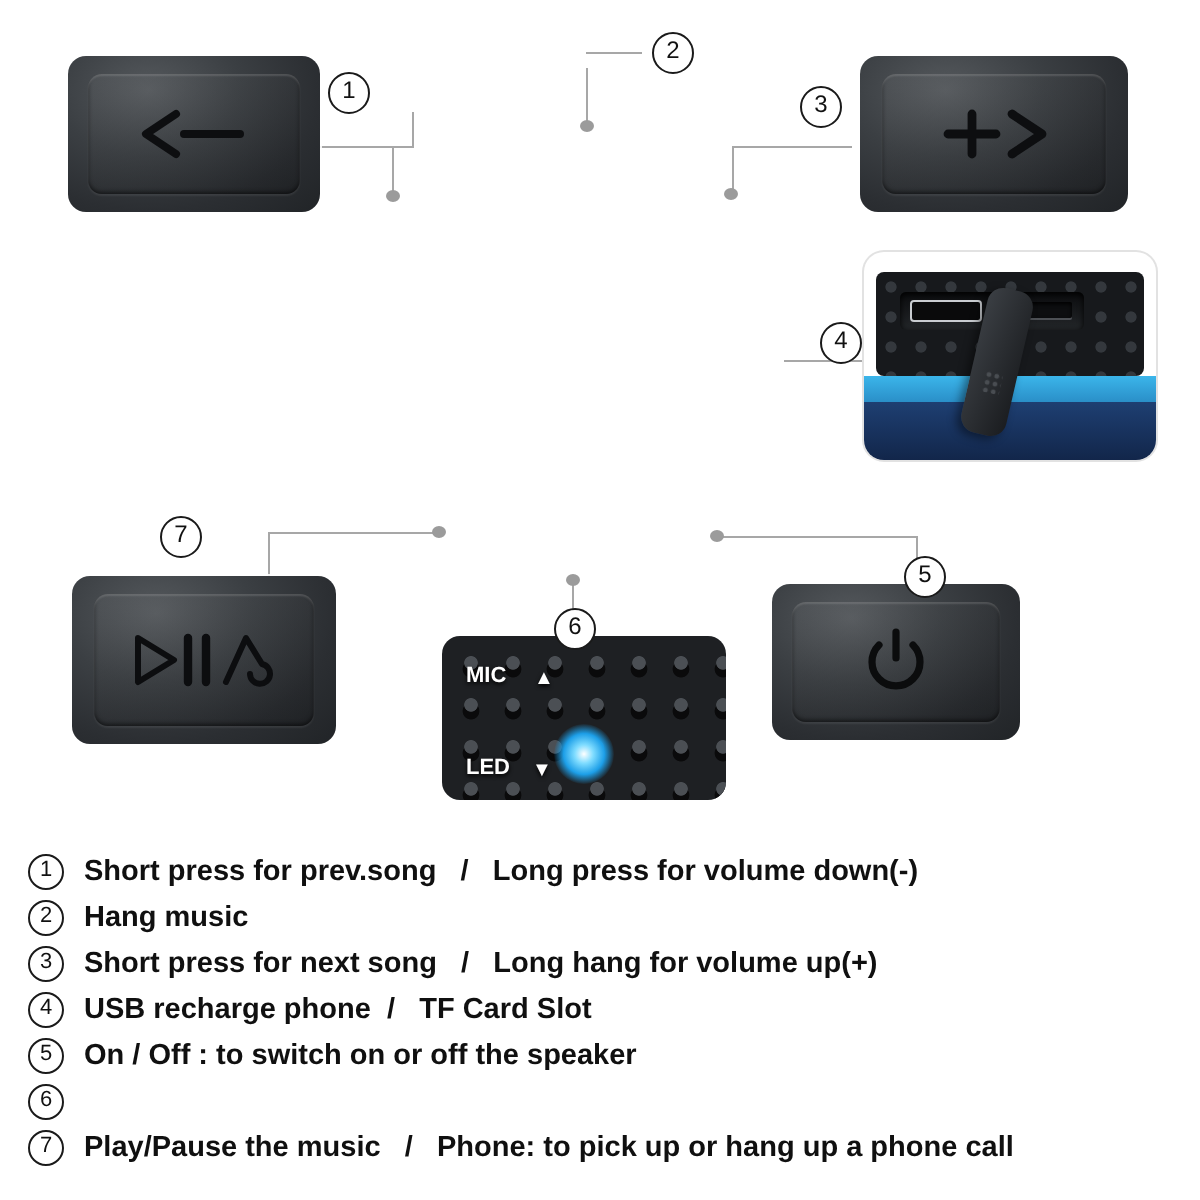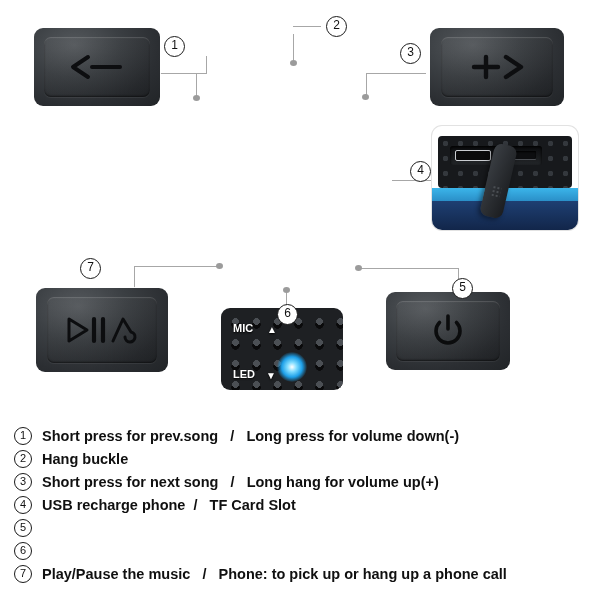--- a/index.html
+++ b/index.html
@@ -180,21 +180,21 @@
     <div class="inset"></div>
     <div class="glyph">
       <svg width="34" height="36" viewBox="0 0 34 36">
         <path d="M8.5 9.5 A12 12 0 1 0 25.5 9.5" fill="none" stroke="#0b0c0d" stroke-width="3.6" stroke-linecap="round"></path>
         <path d="M17 3 V16" stroke="#0b0c0d" stroke-width="3.6" stroke-linecap="round"></path>
       </svg>
     </div>
   </div>
   <div class="marker" style="left:452px;top:278px;">5</div>
 
-  <div class="card" style="left:221px;top:308px;width:122px;height:82px;">
+  <div class="card" style="left:221px;top:318px;width:142px;height:82px;">
     <div class="dots"></div>
     <div class="ledglow" style="left:56px;top:44px;"></div>
     <div class="lbl" style="left:12px;top:14px;">MIC</div>
     <div class="lbl" style="left:46px;top:16px;font-size:10px;">▲</div>
     <div class="lbl" style="left:12px;top:60px;">LED</div>
     <div class="lbl" style="left:45px;top:62px;font-size:10px;">▼</div>
   </div>
   <div class="marker" style="left:277px;top:304px;">6</div>
 
   <div class="card rubber" style="left:36px;top:288px;width:132px;height:84px;">
@@ -212,32 +212,33 @@
 
 </div>
 
 <div class="legend">
   <div class="lrow">
     <div class="lnum">1</div>
     <div class="ltxt">Short press for prev.song   /   Long press for volume down(-)</div>
   </div>
   <div class="lrow">
     <div class="lnum">2</div>
-    <div class="ltxt">Hang buckle</div>
+    <div class="ltxt">Hang music</div>
   </div>
   <div class="lrow">
     <div class="lnum">3</div>
     <div class="ltxt">Short press for next song   /   Long hang for volume up(+)</div>
   </div>
   <div class="lrow">
     <div class="lnum">4</div>
     <div class="ltxt">USB recharge phone  /   TF Card Slot</div>
   </div>
   <div class="lrow">
     <div class="lnum">5</div>
+    <div class="ltxt">On / Off : to switch on or off the speaker</div>
   </div>
   <div class="lrow">
     <div class="lnum">6</div>
   </div>
   <div class="lrow">
     <div class="lnum">7</div>
     <div class="ltxt">Play/Pause the music   /   Phone: to pick up or hang up a phone call</div>
   </div>
 </div>
 

